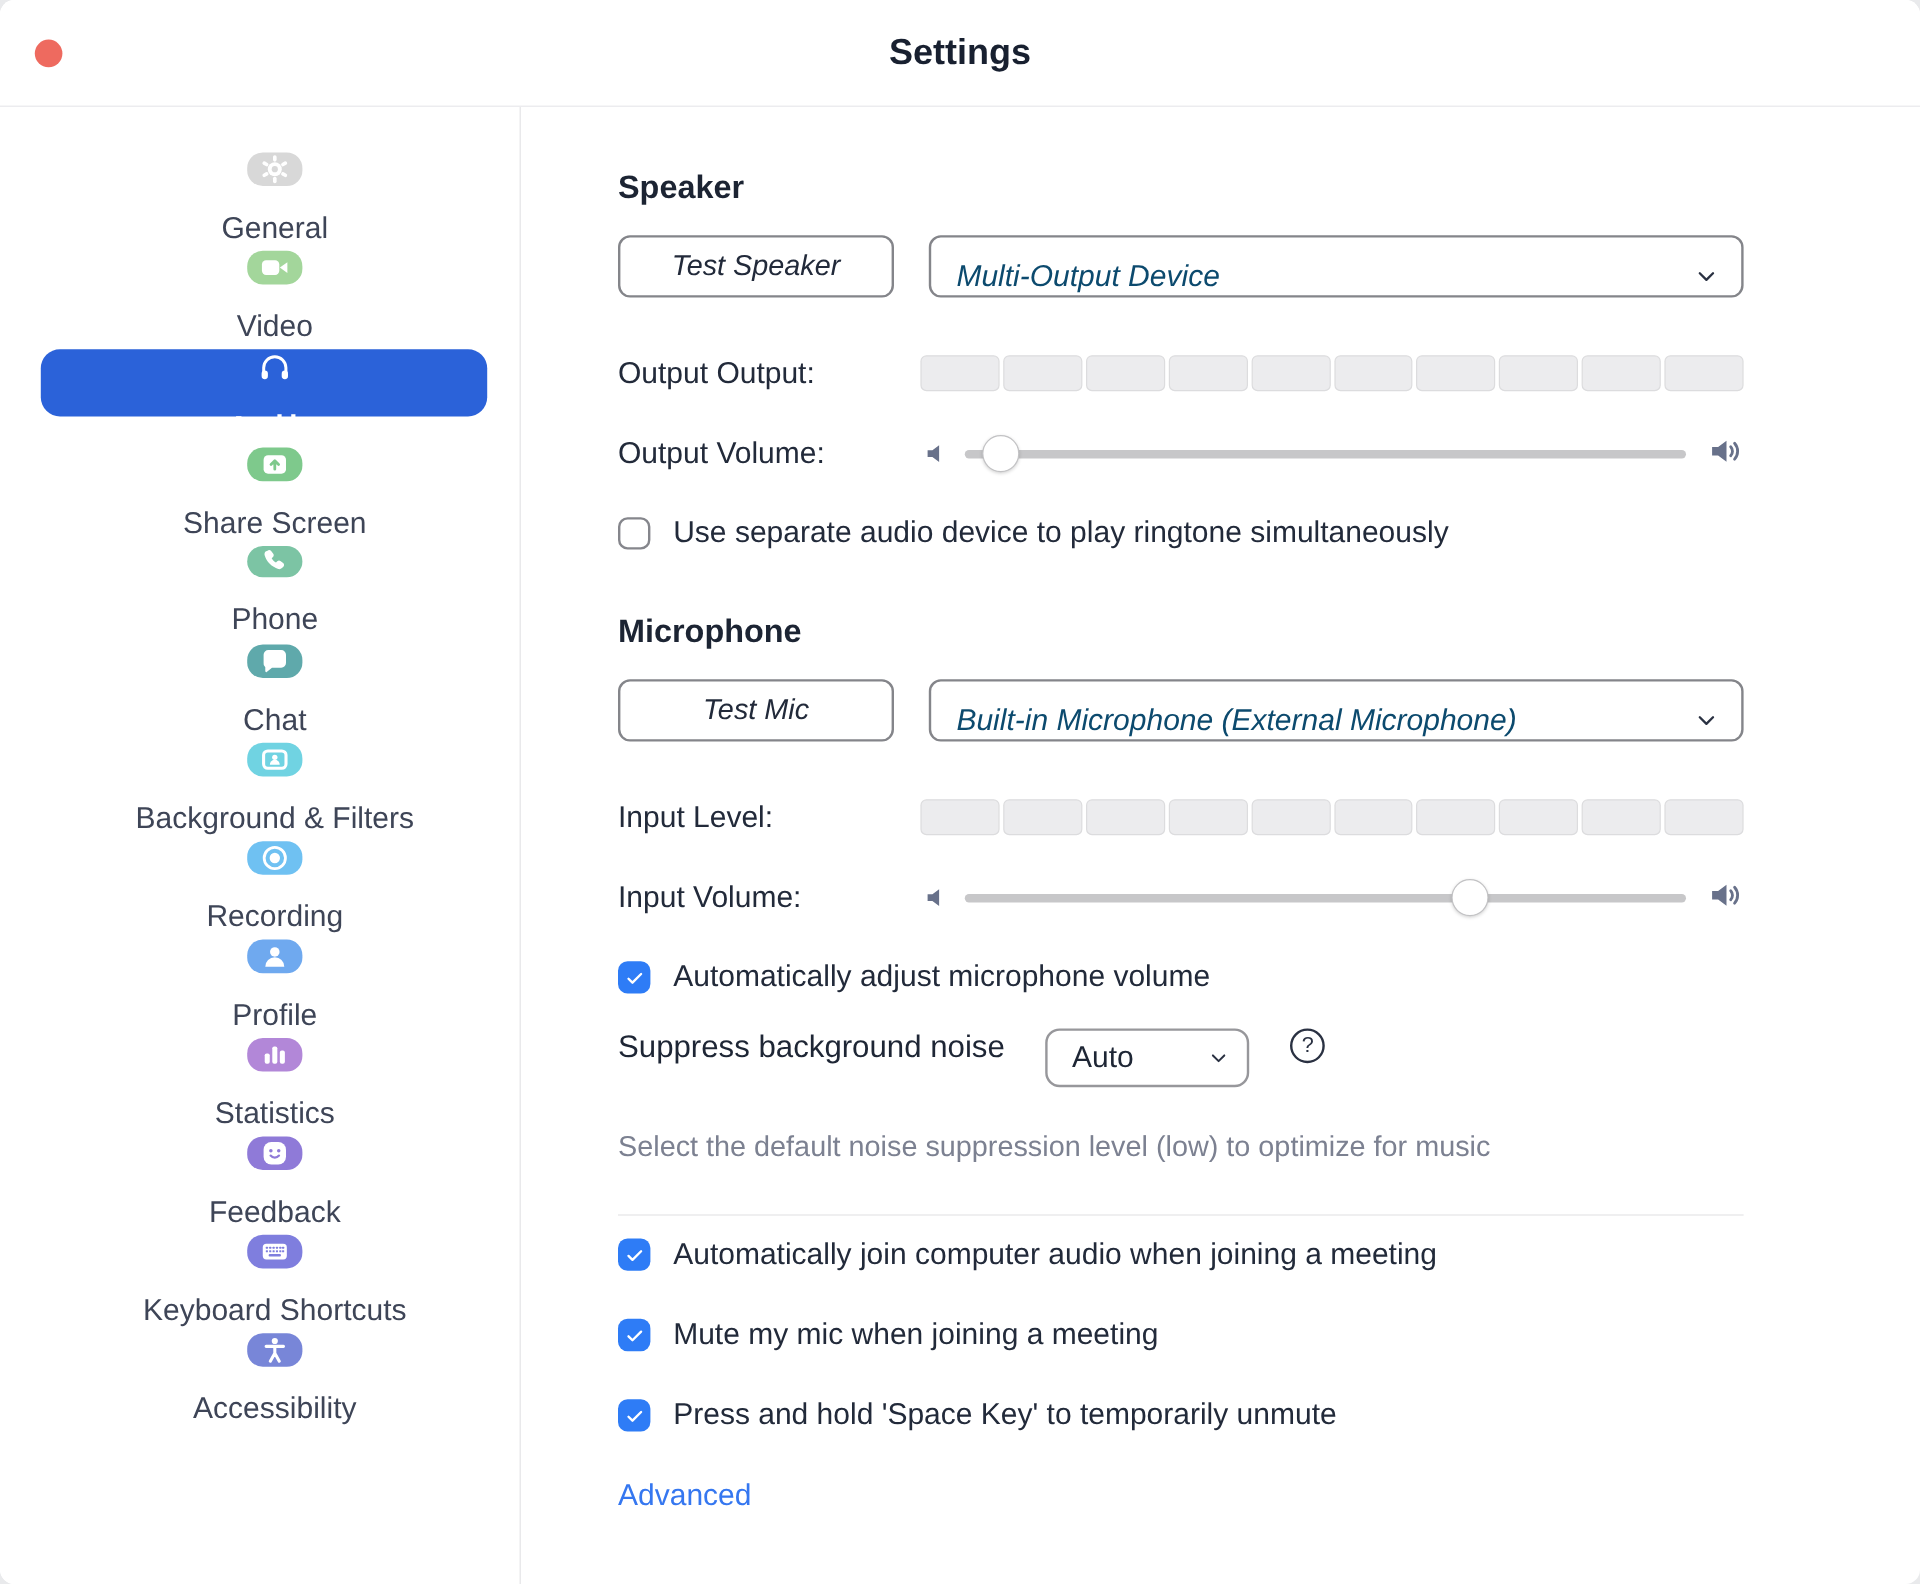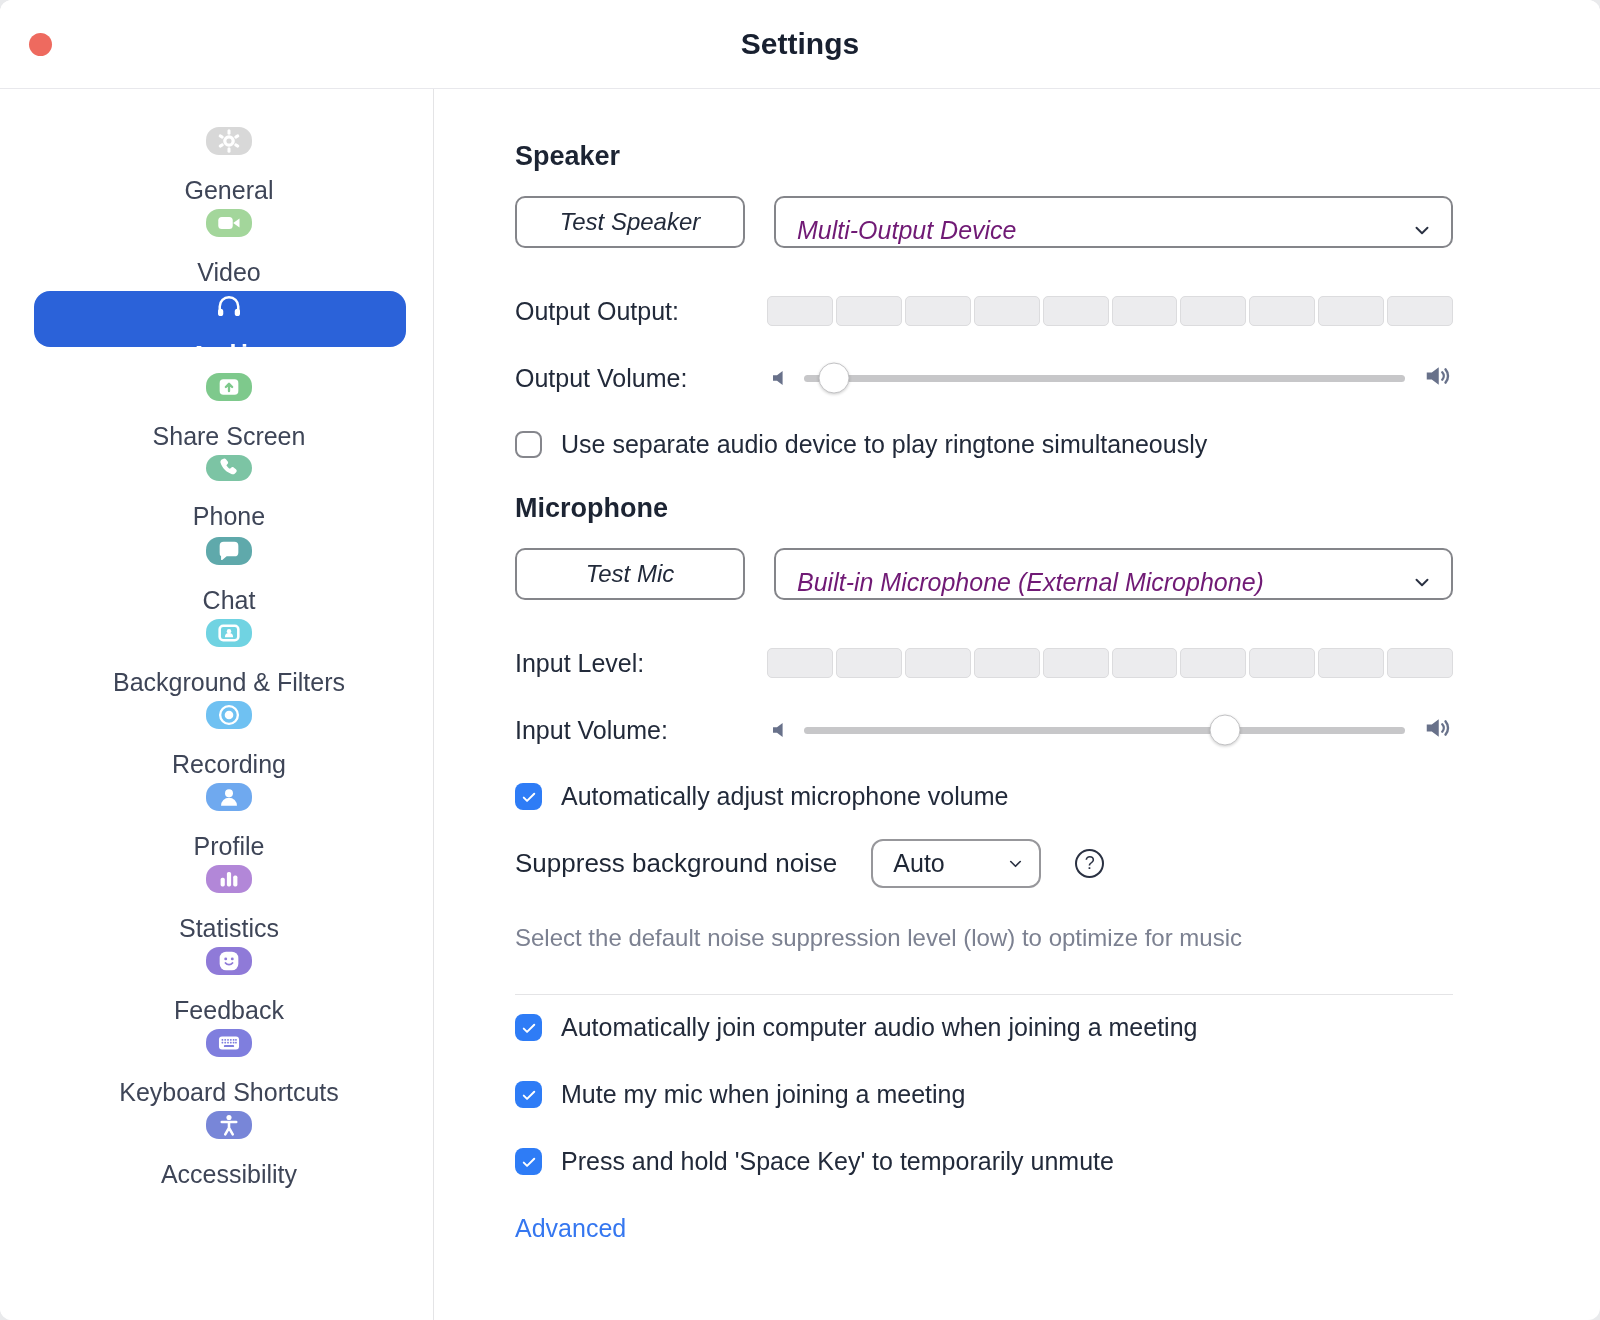--- a/index.html
+++ b/index.html
@@ -23,47 +23,47 @@
   .side-item.active .slabel{color:#ffffff;font-weight:600;font-family:Liberation Mono, monospace;}
   .side-item.active .sicon{background:transparent;}
   .ic-general{background:#d8d8d8;} .ic-video{background:#a3d69b;} .ic-share{background:#7ec98c;}
   .ic-phone{background:#7cc4a4;} .ic-chat{background:#5fa9ab;} .ic-bgf{background:#70d3e2;}
   .ic-rec{background:#6fc1f2;} .ic-profile{background:#6fa9ef;} .ic-stats{background:#b287d8;}
   .ic-feedback{background:#8f7ad8;} .ic-kbd{background:#7f7ede;} .ic-access{background:#7886d8;}
 
   
   .content{flex:1;padding:52px 147px 0 81px;box-sizing:border-box;}
   .section-h{font-size:27px;font-weight:700;color:#1c2433;margin:0 0 24px 0;}
-  .section-h.mic{margin-top:34px;}
+  .section-h.mic{margin-top:52px;}
 
   .device-row{display:flex;gap:29px;height:52px;margin-bottom:48px;font-style:italic;}
   .test-btn{width:230px;min-width:230px;border:2px solid #84858a;border-radius:10px;background:#fff;
             display:flex;align-items:center;justify-content:center;font-size:24px;color:#222a3a;box-sizing:border-box;cursor:pointer;}
   .select{flex:1;border:2px solid #84858a;border-radius:10px;background:#fff;display:flex;align-items:center;
-          justify-content:space-between;padding:16px 18px 0 21px;font-size:25px;color:#701a75;box-sizing:border-box;cursor:pointer;}
+          justify-content:space-between;padding:16px 18px 0 21px;font-size:25px;color:#0c4a6e;box-sizing:border-box;cursor:pointer;}
 
   .level-row{display:flex;align-items:center;margin-bottom:34px;}
   .row-label{width:252px;min-width:252px;font-size:25px;color:#222a3a;}
   .meter{flex:1;display:flex;gap:3px;height:30px;}
   .meter .seg{flex:1;background:#ececee;border:1px solid #dcdcde;border-radius:5px;box-sizing:border-box;}
 
   .volume-row{display:flex;align-items:center;height:36px;margin-bottom:34px;}
   .spk-left{width:27px;display:flex;justify-content:center;}
   .track{flex:1;height:7px;background:#c7c7c9;border-radius:4px;position:relative;margin:0 18px 0 10px;}
   .thumb{position:absolute;top:50%;width:31px;height:31px;background:#fff;border:1px solid #c2c2c4;border-radius:50%;
          transform:translate(-50%,-50%);box-shadow:0 1px 3px rgba(0,0,0,.18);box-sizing:border-box;cursor:pointer;}
 
   .cb-row{display:flex;align-items:center;gap:19px;}
   .cb{width:27px;height:27px;min-width:27px;border-radius:8px;box-sizing:border-box;display:flex;align-items:center;justify-content:center;cursor:pointer;}
   .cb.unchecked{border:2px solid #85868c;background:#fff;}
   .cb.checked{background:#2e7cf6;}
   .cb-label{font-size:25px;color:#222a3a;}
   .cb-ringtone{margin-bottom:0;}
 
-  .suppress-row{display:flex;align-items:center;gap:34px;margin-top:28px;}
+  .suppress-row{display:flex;gap:34px;margin-top:28px;}
   .sup-label{font-size:26px;color:#1e2635;}
   .mini-select{width:170px;height:49px;border:2px solid #97979b;border-radius:12px;background:#fff;display:flex;
                align-items:center;justify-content:space-between;padding:0 14px 0 20px;font-size:25px;color:#1e2635;box-sizing:border-box;cursor:pointer;}
   .help{width:29px;height:29px;border-radius:50%;border:2px solid #2a3142;display:flex;align-items:center;
         justify-content:center;font-size:18px;color:#2a3142;box-sizing:border-box;cursor:pointer;}
 
   .hint{margin-top:36px;font-size:24px;color:#7c8191;}
   .divider{margin-top:42px;border-top:1px solid #e4e4e6;height:0;}
 
   .options{margin-top:18px;}

